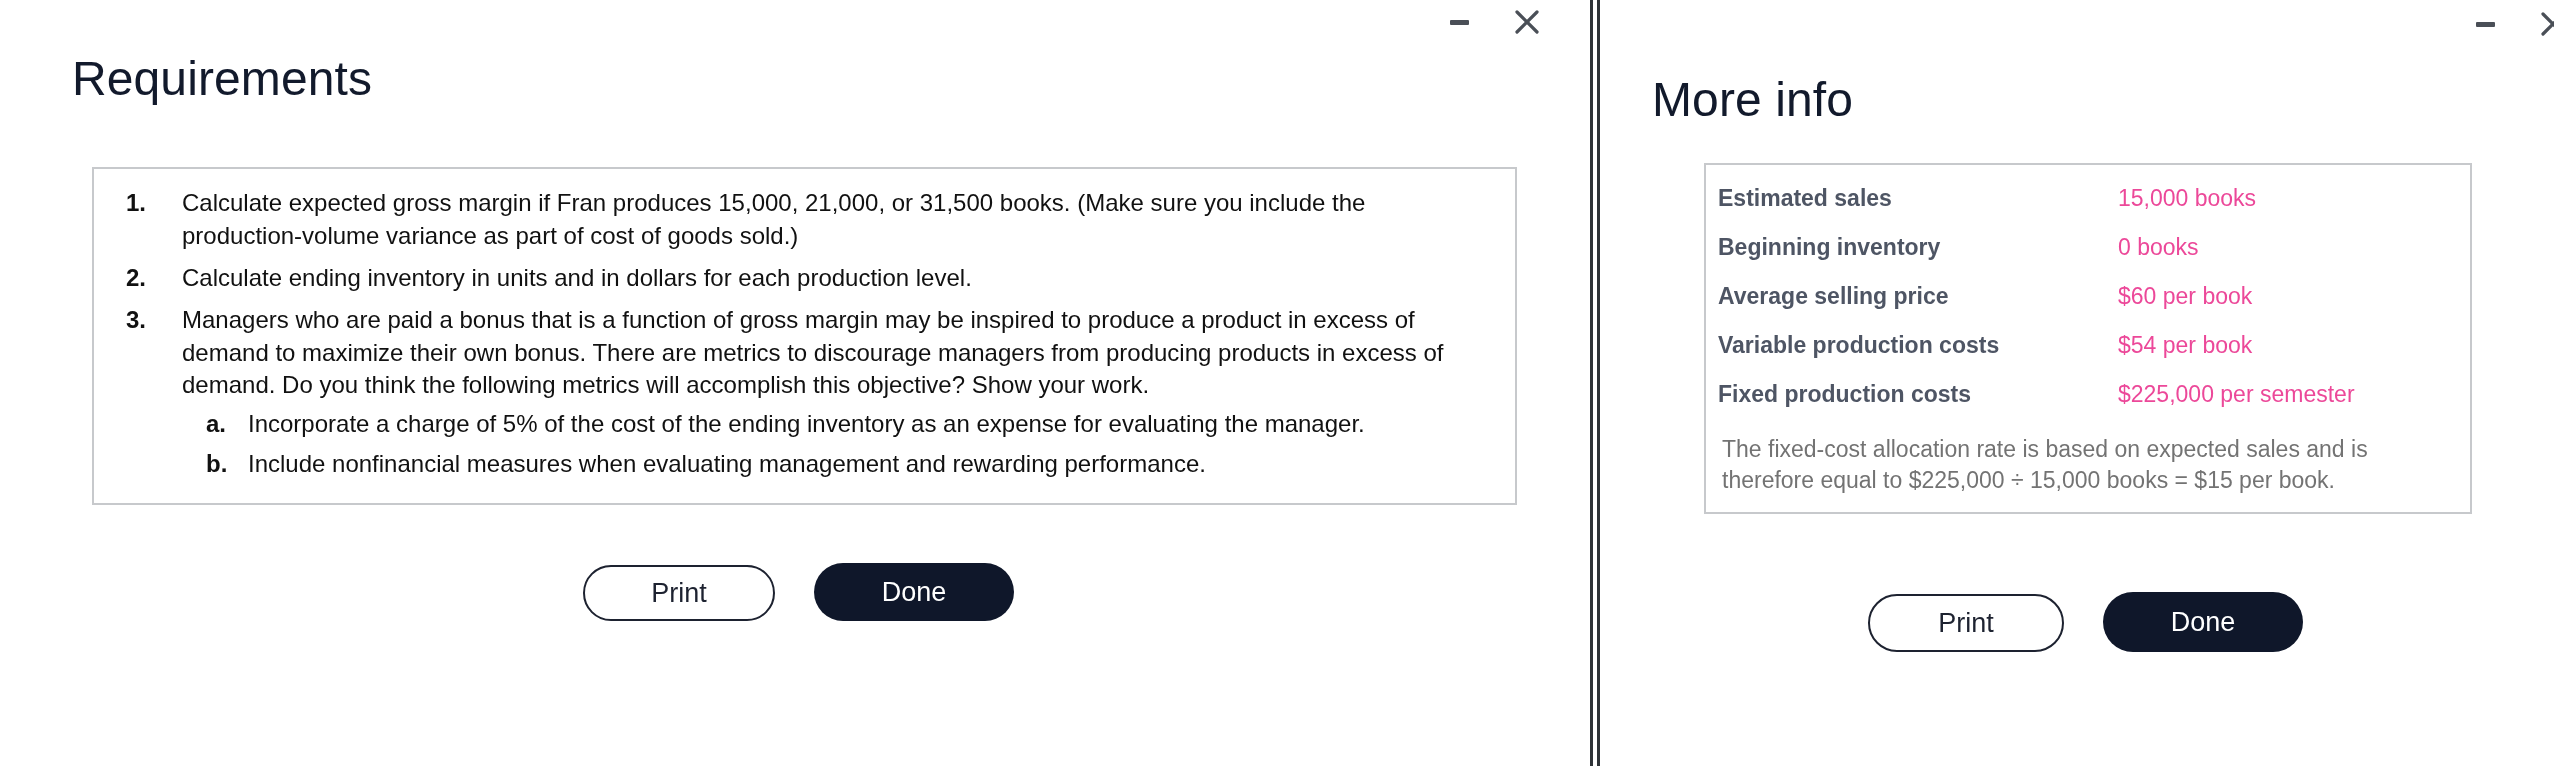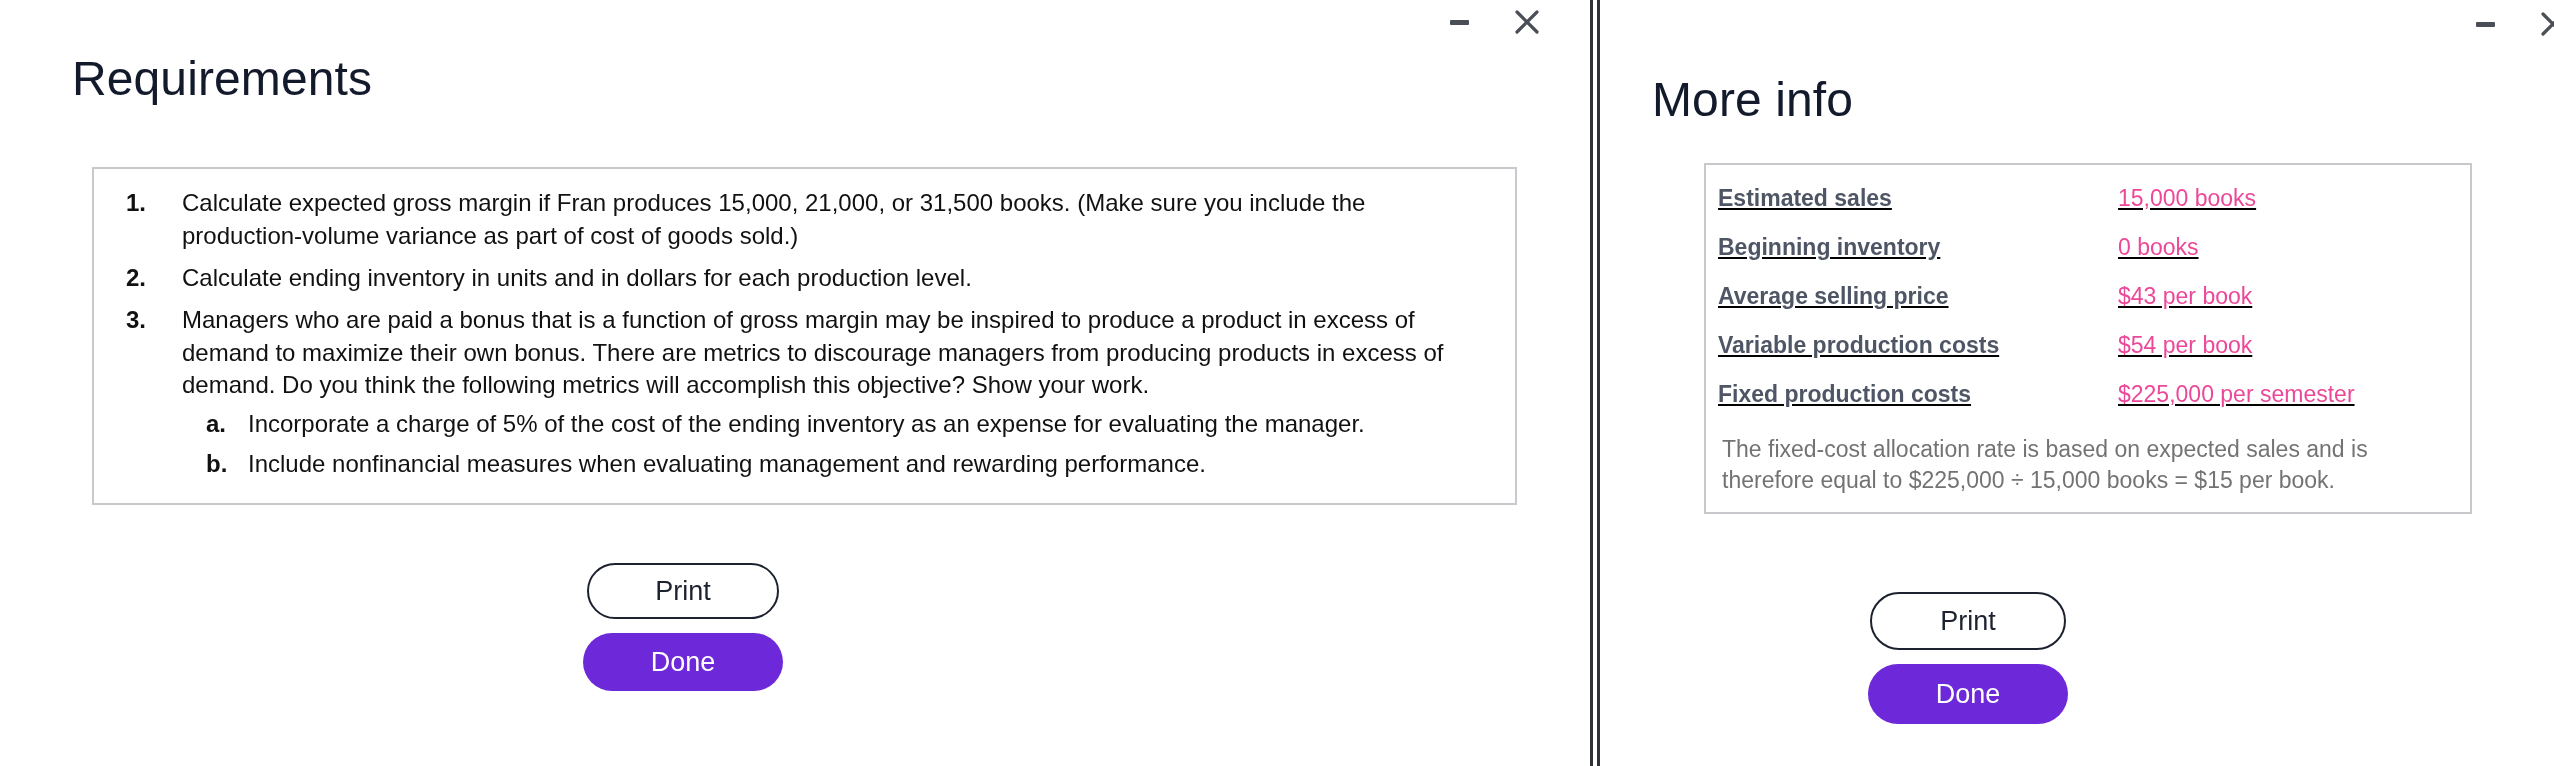--- a/index.html
+++ b/index.html
@@ -141,21 +141,20 @@
     width: 768px;
     box-sizing: border-box;
     border: 2px solid #c7c9cc;
     background: #ffffff;
     padding: 20px 12px 16px 12px;
   }
   table.info-table {
     border-collapse: collapse;
     width: 100%;
     margin-bottom: 14px;
-    text-decoration: underline;
   }
   table.info-table td {
     padding: 0 0 22px 0;
     font-size: 23px;
     vertical-align: top;
   }
   table.info-table tr:last-child td { padding-bottom: 12px; }
   td.info-label {
     font-weight: bold;
     color: #4e5564;
@@ -171,23 +170,22 @@
     font-size: 23px;
     line-height: 1.34;
     color: #737373;
     padding: 0 4px 0 4px;
   }
 
   
   .btn-row {
     position: absolute;
     display: flex;
-    align-items: center;
-    gap: 14px;
-    flex-direction: column;
+    align-items: flex-end;
+    gap: 39px;
   }
   .panel-left .btn-row  { left: 614px; top: 586px; }
   .panel-right .btn-row { left: 268px; top: 613px; }
 
   .btn {
     box-sizing: border-box;
     border-radius: 999px;
     font-size: 27px;
     font-family: "Liberation Sans", sans-serif;
     display: flex;
@@ -199,21 +197,21 @@
   .btn-secondary {
     width: 192px;
     height: 56px;
     background: #ffffff;
     color: #1d2230;
     border: 2.5px solid #1d2230;
   }
   .btn-primary {
     width: 200px;
     height: 58px;
-    background: #6d28d9;
+    background: #0f172a;
     color: #ffffff;
     border: none;
   }
   .panel-right .btn-secondary { width: 196px; height: 58px; }
   .panel-right .btn-primary   { width: 200px; height: 60px; }
 </style>
 </head>
 <body>
 
 <div class="panel panel-left">
@@ -293,21 +291,21 @@
         <tr>
           <td class="info-label">Estimated sales</td>
           <td class="info-value">15,000 books</td>
         </tr>
         <tr>
           <td class="info-label">Beginning inventory</td>
           <td class="info-value">0 books</td>
         </tr>
         <tr>
           <td class="info-label">Average selling price</td>
-          <td class="info-value">$43 per book</td>
+          <td class="info-value">$60 per book</td>
         </tr>
         <tr>
           <td class="info-label">Variable production costs</td>
           <td class="info-value">$54 per book</td>
         </tr>
         <tr>
           <td class="info-label">Fixed production costs</td>
           <td class="info-value">$225,000 per semester</td>
         </tr>
       </tbody>

